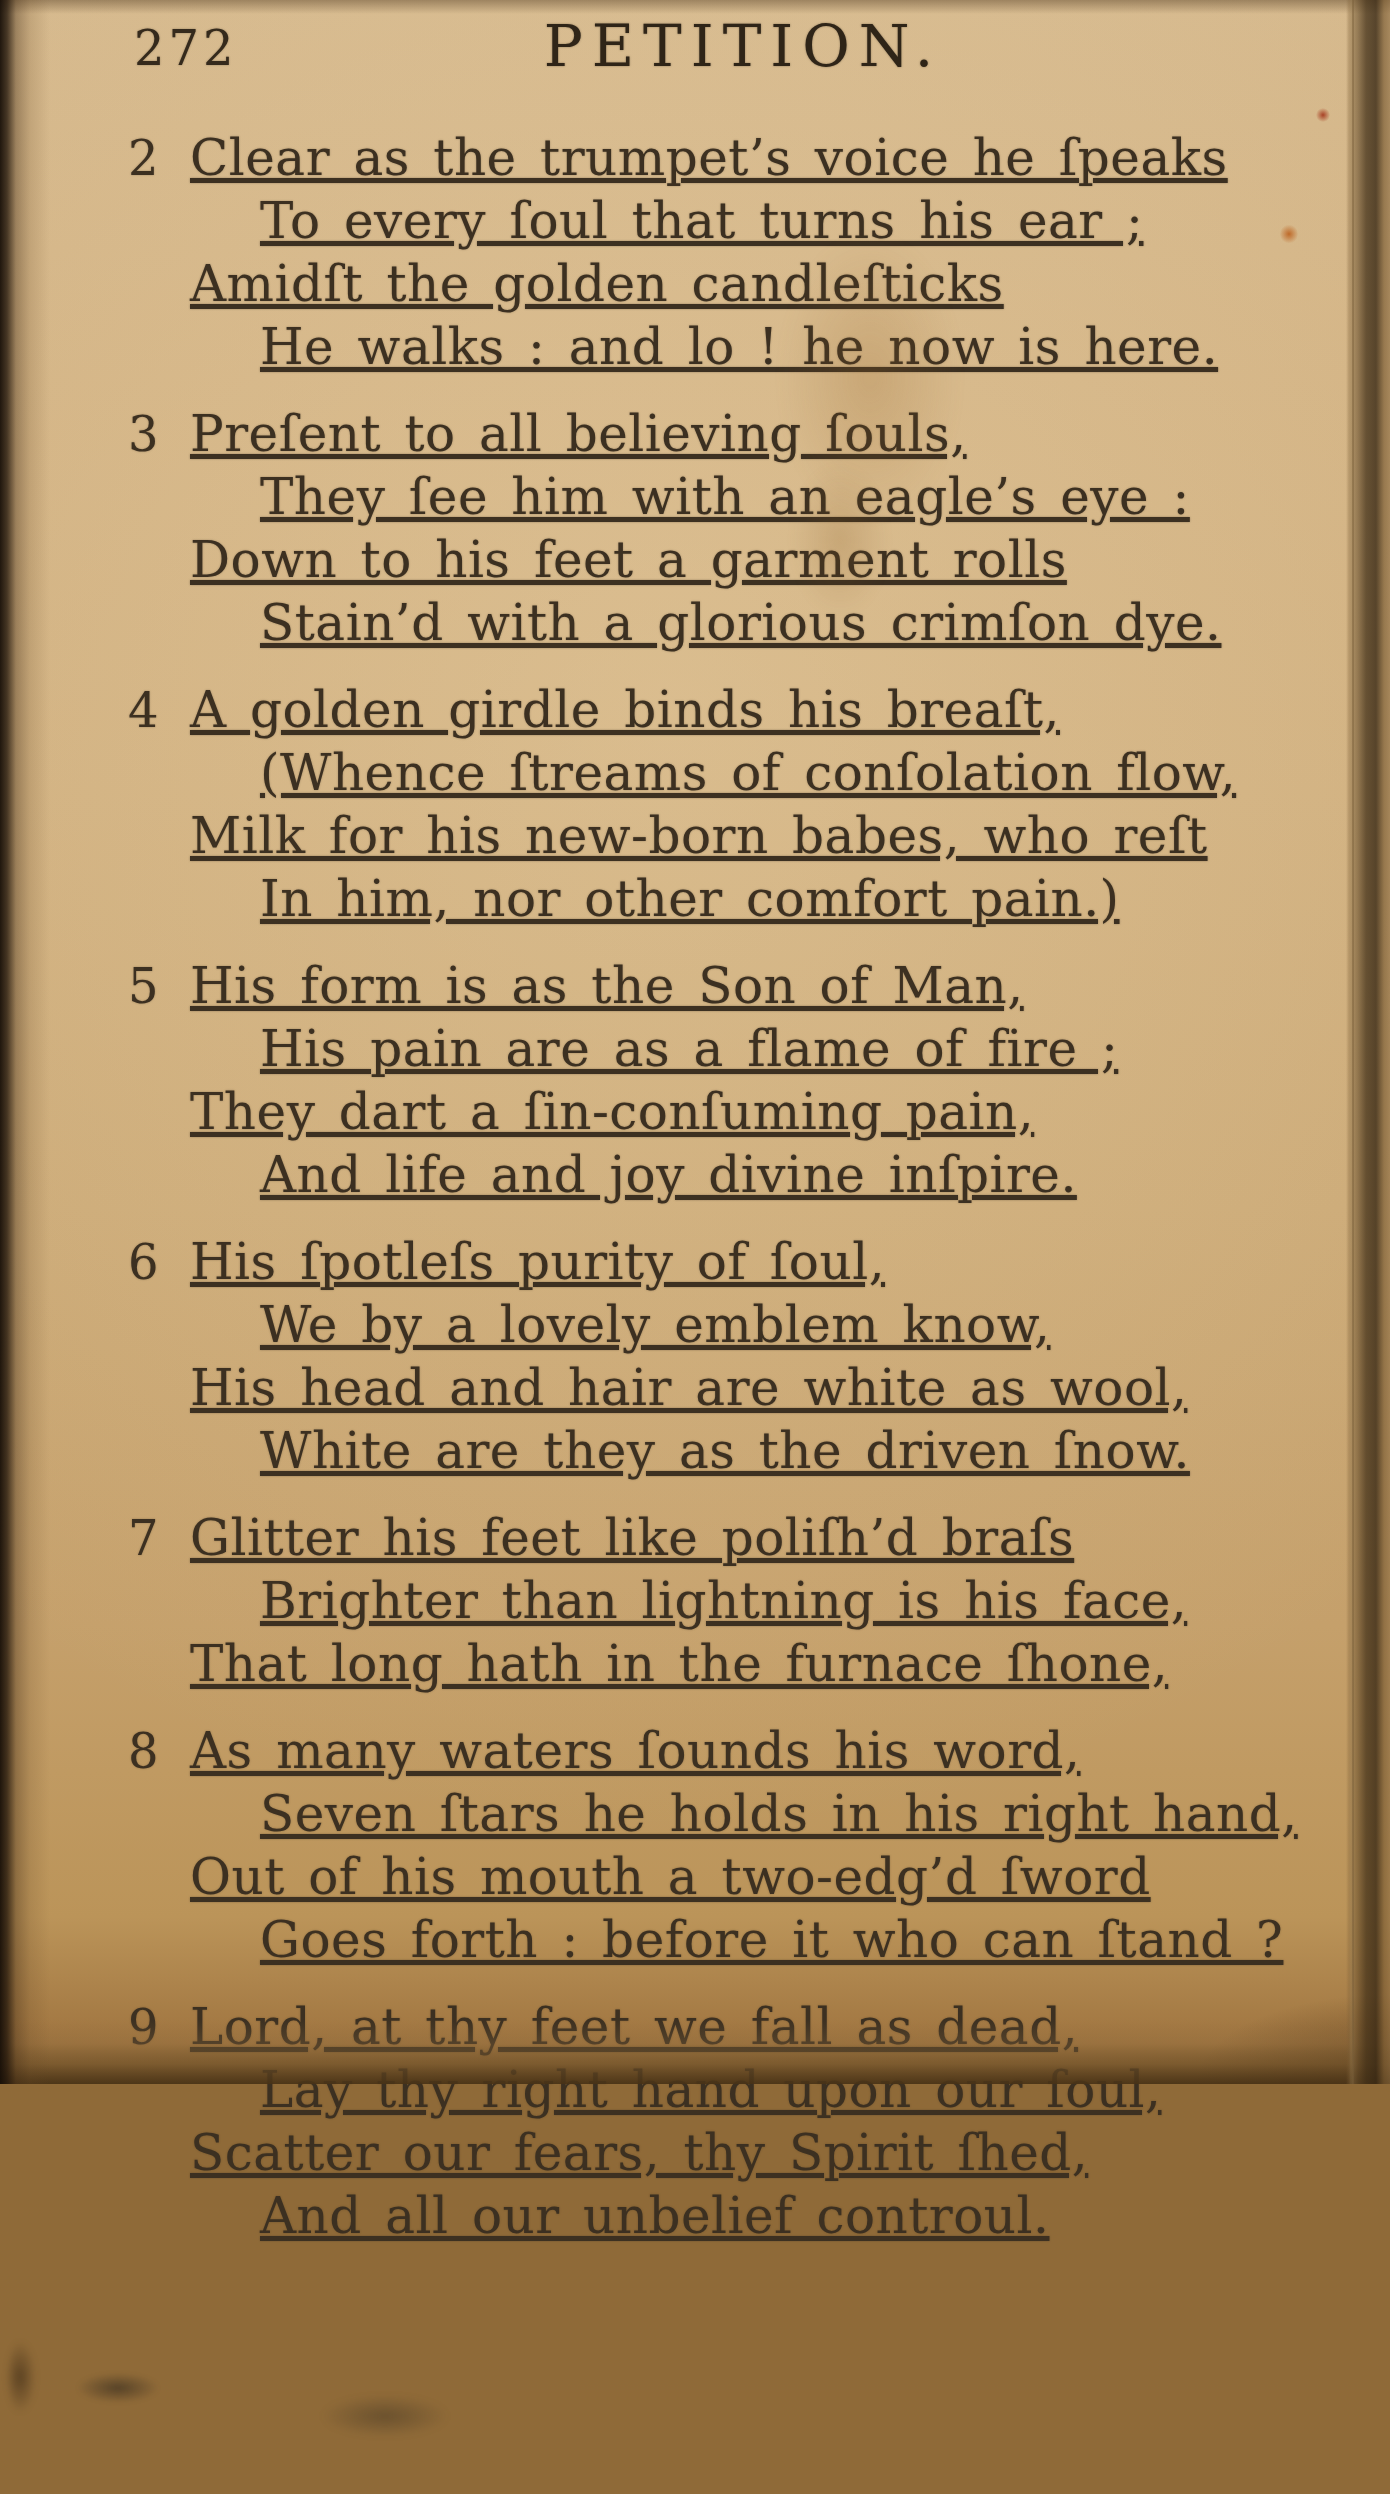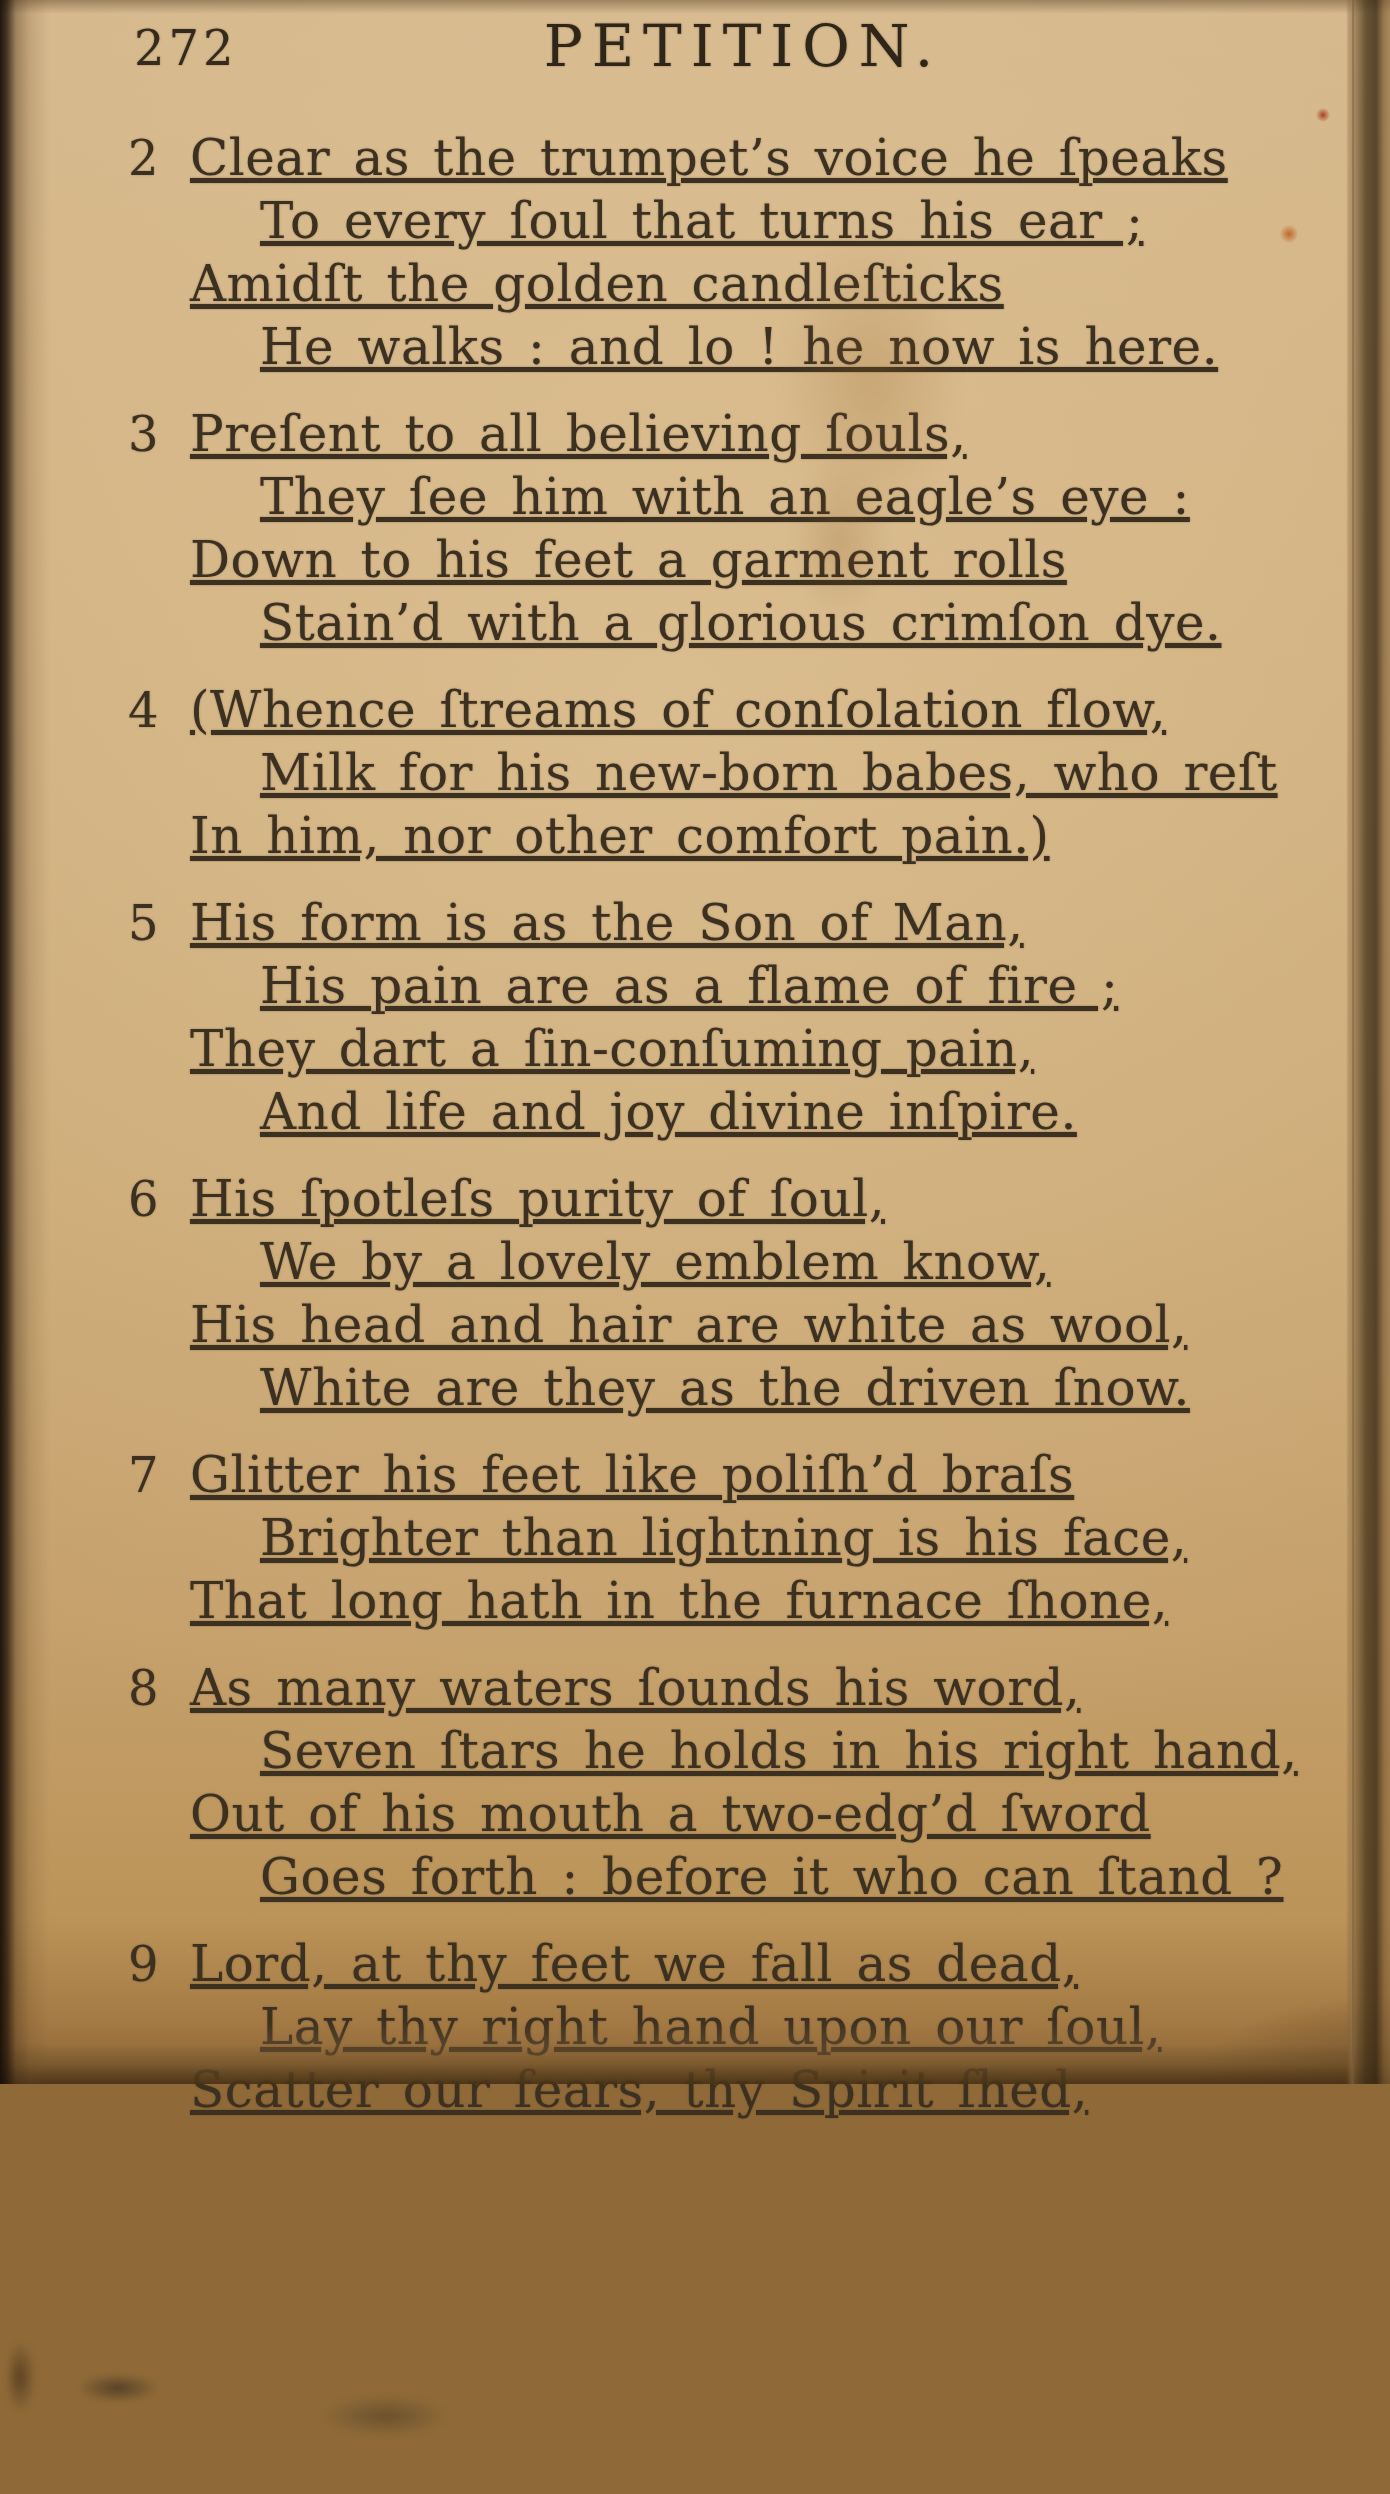--- a/index.html
+++ b/index.html
@@ -130,20 +130,21 @@
       <div class="verse-lines">
           <div class="verse-line">Preſent to all believing ſouls,</div>
           <div class="verse-line">They ſee him with an eagle’s eye :</div>
           <div class="verse-line">Down to his feet a garment rolls</div>
           <div class="verse-line">Stain’d with a glorious crimſon dye.</div>
         </div>
     </div>
       <div class="verse" style="">
       <span class="verse-number">4</span>
       <div class="verse-lines">
+          <div class="verse-line">A golden girdle binds his breaſt,</div>
           <div class="verse-line">(Whence ſtreams of conſolation flow,</div>
           <div class="verse-line">Milk for his new-born babes, who reſt</div>
           <div class="verse-line">In him, nor other comfort pain.)</div>
         </div>
     </div>
       <div class="verse" style="">
       <span class="verse-number">5</span>
       <div class="verse-lines">
           <div class="verse-line">His form is as the Son of Man,</div>
           <div class="verse-line">His pain are as a flame of fire ;</div>
@@ -176,20 +177,21 @@
           <div class="verse-line">Out of his mouth a two-edg’d ſword</div>
           <div class="verse-line">Goes forth : before it who can ſtand ?</div>
         </div>
     </div>
       <div class="verse" style="">
       <span class="verse-number">9</span>
       <div class="verse-lines">
           <div class="verse-line">Lord, at thy feet we fall as dead,</div>
           <div class="verse-line">Lay thy right hand upon our ſoul,</div>
           <div class="verse-line">Scatter our fears, thy Spirit ſhed,</div>
+          <div class="verse-line">And all our unbelief controul.</div>
         </div>
     </div>
     </div>
 
   <div class="stain stain-title"></div>
   <div class="stain stain-mid"></div>
   <div class="stain dot-red"></div>
   <div class="stain dot-orange"></div>
   <div class="stain smudge-a"></div>
   <div class="stain smudge-b"></div>

